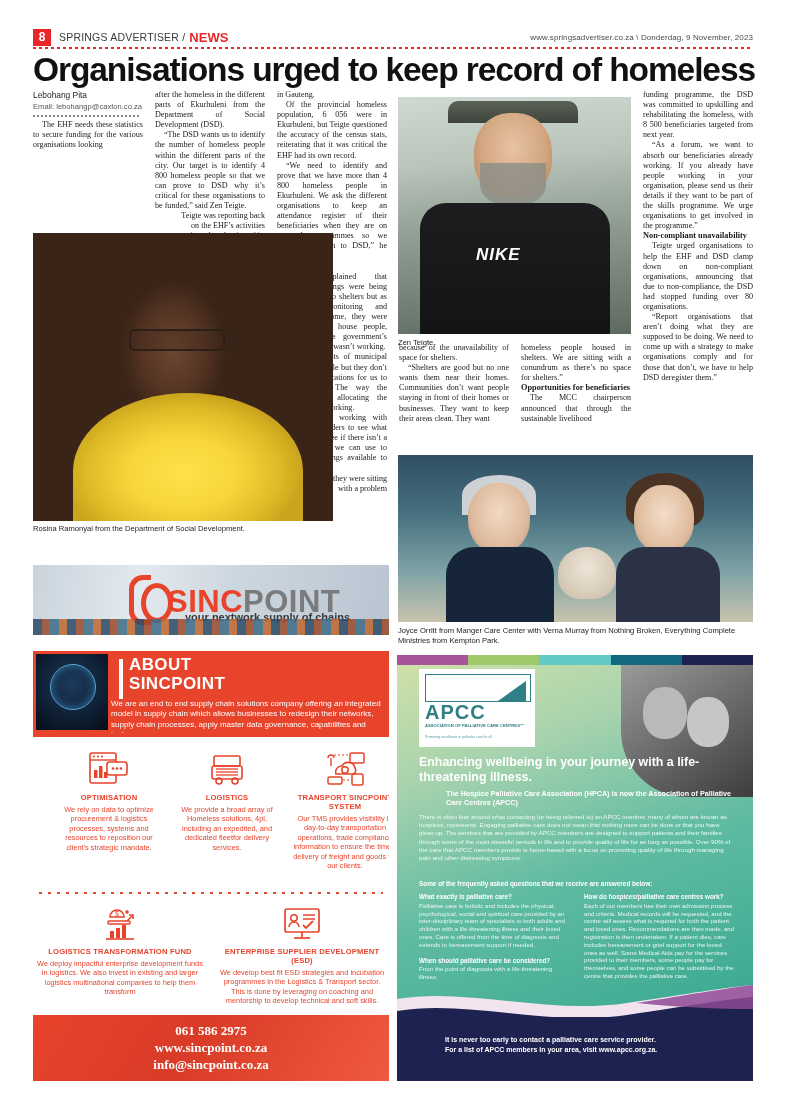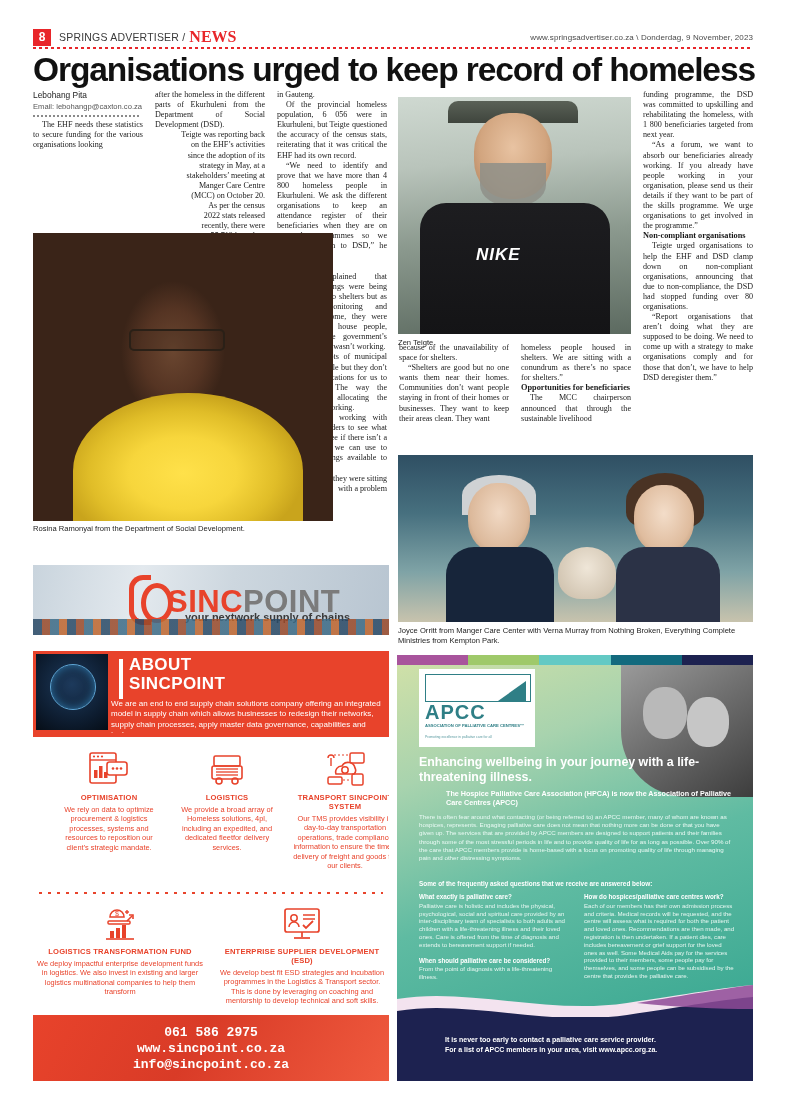--- a/index.html
+++ b/index.html
@@ -4,21 +4,21 @@
 <style>
   html,body{margin:0;padding:0;background:#ffffff;}
   body{width:786px;height:1113px;position:relative;font-family:"Liberation Serif",serif;color:#1a1a1a;overflow:hidden;}
   .page{position:absolute;inset:0;background:#fff;}
 
   
   .masthead{position:absolute;left:33px;top:27px;width:720px;height:20px;display:flex;align-items:center;}
   .pagenum{width:18px;height:17px;background:#e8262a;color:#fff;font-family:"Liberation Sans",sans-serif;
            font-weight:bold;font-size:12px;display:flex;align-items:center;justify-content:center;}
   .pubname{font-family:"Liberation Sans",sans-serif;font-size:10.5px;letter-spacing:.2px;color:#3a3a3a;margin-left:8px;}
-  .sectname{font-family:Liberation Serif, serif;font-weight:bold;font-size:16px;color:#e8262a;}
+  .sectname{font-family:Liberation Sans, sans-serif;font-weight:bold;font-size:13px;color:#e8262a;}
   .siteinfo{margin-left:auto;font-family:"Liberation Sans",sans-serif;font-size:8px;color:#4a4a4a;letter-spacing:.1px;}
   .dotrule{position:absolute;left:33px;top:47px;width:720px;height:2px;
     background-image:linear-gradient(to right,#e8262a 0 3px,transparent 3px 6px);background-size:6px 2px;}
 
   
   .headline{position:absolute;left:33px;top:50px;width:722px;font-family:"Liberation Sans",sans-serif;
             font-weight:bold;font-size:33.5px;line-height:40px;letter-spacing:-1.1px;color:#111;white-space:nowrap;}
 
   
   .article{position:absolute;left:33px;top:90px;width:722px;height:450px;padding-left:12px;}
@@ -123,21 +123,21 @@
   .sinc-svcs2{position:absolute;left:0;top:338px;width:356px;display:flex;justify-content:center;gap:14px;}
   .svc2{width:168px;text-align:center;}
   .svc2 .ic{height:42px;display:flex;align-items:center;justify-content:center;}
   .svc2 h5{margin:2px 0 3px;font-family:"Liberation Sans",sans-serif;font-weight:bold;
     font-size:7.6px;line-height:9px;color:#e8432b;letter-spacing:.2px;}
   .svc2 p{margin:0;font-family:"Liberation Sans",sans-serif;font-size:7.4px;line-height:9.4px;color:#e8432b;}
 
   .sinc-contact{position:absolute;left:0;bottom:0;width:356px;height:66px;
     background:linear-gradient(120deg,#e8432b 0%,#d93b27 45%,#ef5a3e 100%);
     display:flex;flex-direction:column;align-items:center;justify-content:center;gap:1px;}
-  .sinc-contact div{font-family:Liberation Mono, monospace;font-weight:bold;font-size:13px;color:#fff;}
+  .sinc-contact div{font-family:Liberation Serif, serif;font-weight:bold;font-size:13px;color:#fff;}
 
   
   .ad-apcc{position:absolute;left:397px;top:655px;width:356px;height:426px;overflow:hidden;background:#14532d;}
   .apcc-strip{position:absolute;left:0;top:0;width:356px;height:10px;display:flex;}
   .apcc-strip i{flex:1;display:block;}
   .apcc-body{position:absolute;left:0;top:10px;width:356px;height:346px;
     background:linear-gradient(160deg,#cfe0a8 0%,#a8d3ae 26%,#5fbba2 58%,#3aa892 100%);}
   .apcc-photo{position:absolute;right:0;top:10px;width:132px;height:132px;border-radius:0 0 0 66px;
     background:linear-gradient(145deg,#9a9a9a 0%,#6f6f6f 45%,#3d3d3d 100%);}
   .apcc-photo .f1{position:absolute;left:22px;top:22px;width:44px;height:52px;border-radius:46%;background:#b9b9b9;}
@@ -190,20 +190,21 @@
       <div class="byline">
         <div>Lebohang Pita</div>
         <div class="em">Email: lebohangp@caxton.co.za</div>
       </div>
       <div class="minirule"></div>
       <p>The EHF needs these statistics to secure funding for the various organisations looking</p>
     </div>
 
     <div class="col c2">
       <p class="nofi">after the homeless in the different parts of Ekurhuleni from the Department of Social Development (DSD).</p>
+      <p>“The DSD wants us to identify the number of homeless people within the different parts of the city. Our target is to identify 4 800 homeless people so that we can prove to DSD why it’s critical for these organisations to be funded,” said Zen Teigte.</p>
       <div class="ragged" style="margin-top:0;">
         <p style="width:86px;margin-left:auto;">Teigte was reporting back on the EHF’s activities since the adoption of its strategy in May, at a stakeholders’ meeting at Manger Care Centre (MCC) on October 20.</p>
         <p style="width:72px;margin-left:auto;">As per the census 2022 stats released recently, there were 55 719 homeless people in the country (44 512 roofless and 11 207 in shelters), with 45.6% or around 25 407</p>
       </div>
     </div>
 
     <div class="col c3">
       <p class="nofi">in Gauteng.</p>
       <p>Of the provincial homeless population, 6 056 were in Ekurhuleni, but Teigte questioned the accuracy of the census stats, reiterating that it was critical the EHF had its own record.</p>
       <p>“We need to identify and prove that we have more than 4 800 homeless people in Ekurhuleni. We ask the different organisations to keep an attendance register of their beneficiaries when they are on outreach programmes so we could take them to DSD,” he said.</p>
@@ -221,23 +222,23 @@
       <p>“Shelters are good but no one wants them near their homes. Communities don’t want people staying in front of their homes or businesses. They want to keep their areas clean. They want</p>
     </div>
 
     <div class="col c5" style="top:253px;">
       <p class="nofi">homeless people housed in shelters. We are sitting with a conundrum as there’s no space for shelters.”</p>
       <h4>Opportunities for beneficiaries</h4>
       <p>The MCC chairperson announced that through the sustainable livelihood</p>
     </div>
 
     <div class="col c6">
-      <p class="nofi">funding programme, the DSD was committed to upskilling and rehabilitating the homeless, with 1 800 beneficiaries targeted from next year.</p>
+      <p class="nofi">funding programme, the DSD was committed to upskilling and rehabilitating the homeless, with 8 500 beneficiaries targeted from next year.</p>
       <p>“As a forum, we want to absorb our beneficiaries already working. If you already have people working in your organisation, please send us their details if they want to be part of the skills programme. We urge organisations to get involved in the programme.”</p>
-      <h4>Non-compliant organisations</h4>
+      <h4>Non-compliant unavailability</h4>
       <p>Teigte urged organisations to help the EHF and DSD clamp down on non-compliant organisations, announcing that due to non-compliance, the DSD had stopped funding over 80 organisations.</p>
       <p>“Report organisations that aren’t doing what they are supposed to be doing. We need to come up with a strategy to make organisations comply and for those that don’t, we have to help DSD deregister them.”</p>
     </div>
   </div>
 
   <div class="photo" id="photo-rosina">
     <div class="body"></div>
     <div class="glass"></div>
   </div>
   <div class="caption-line" style="left:33px;top:524px;width:300px;">Rosina Ramonyai from the Department of Social Development.</div>

